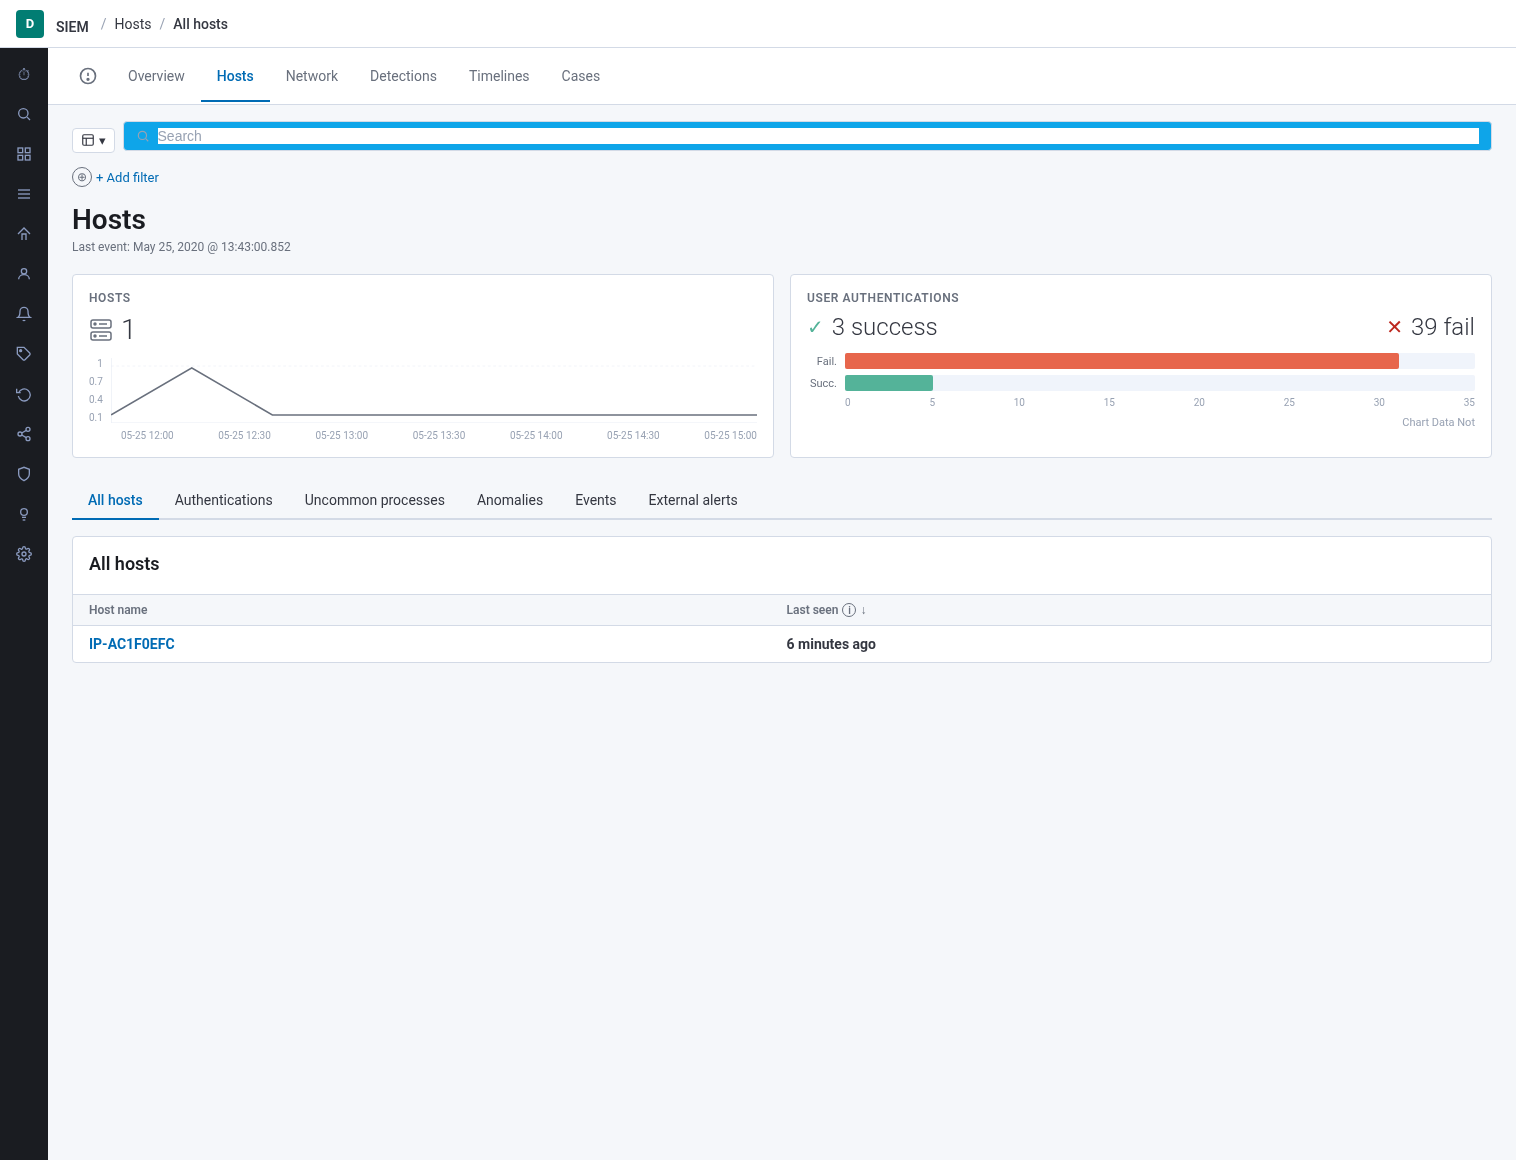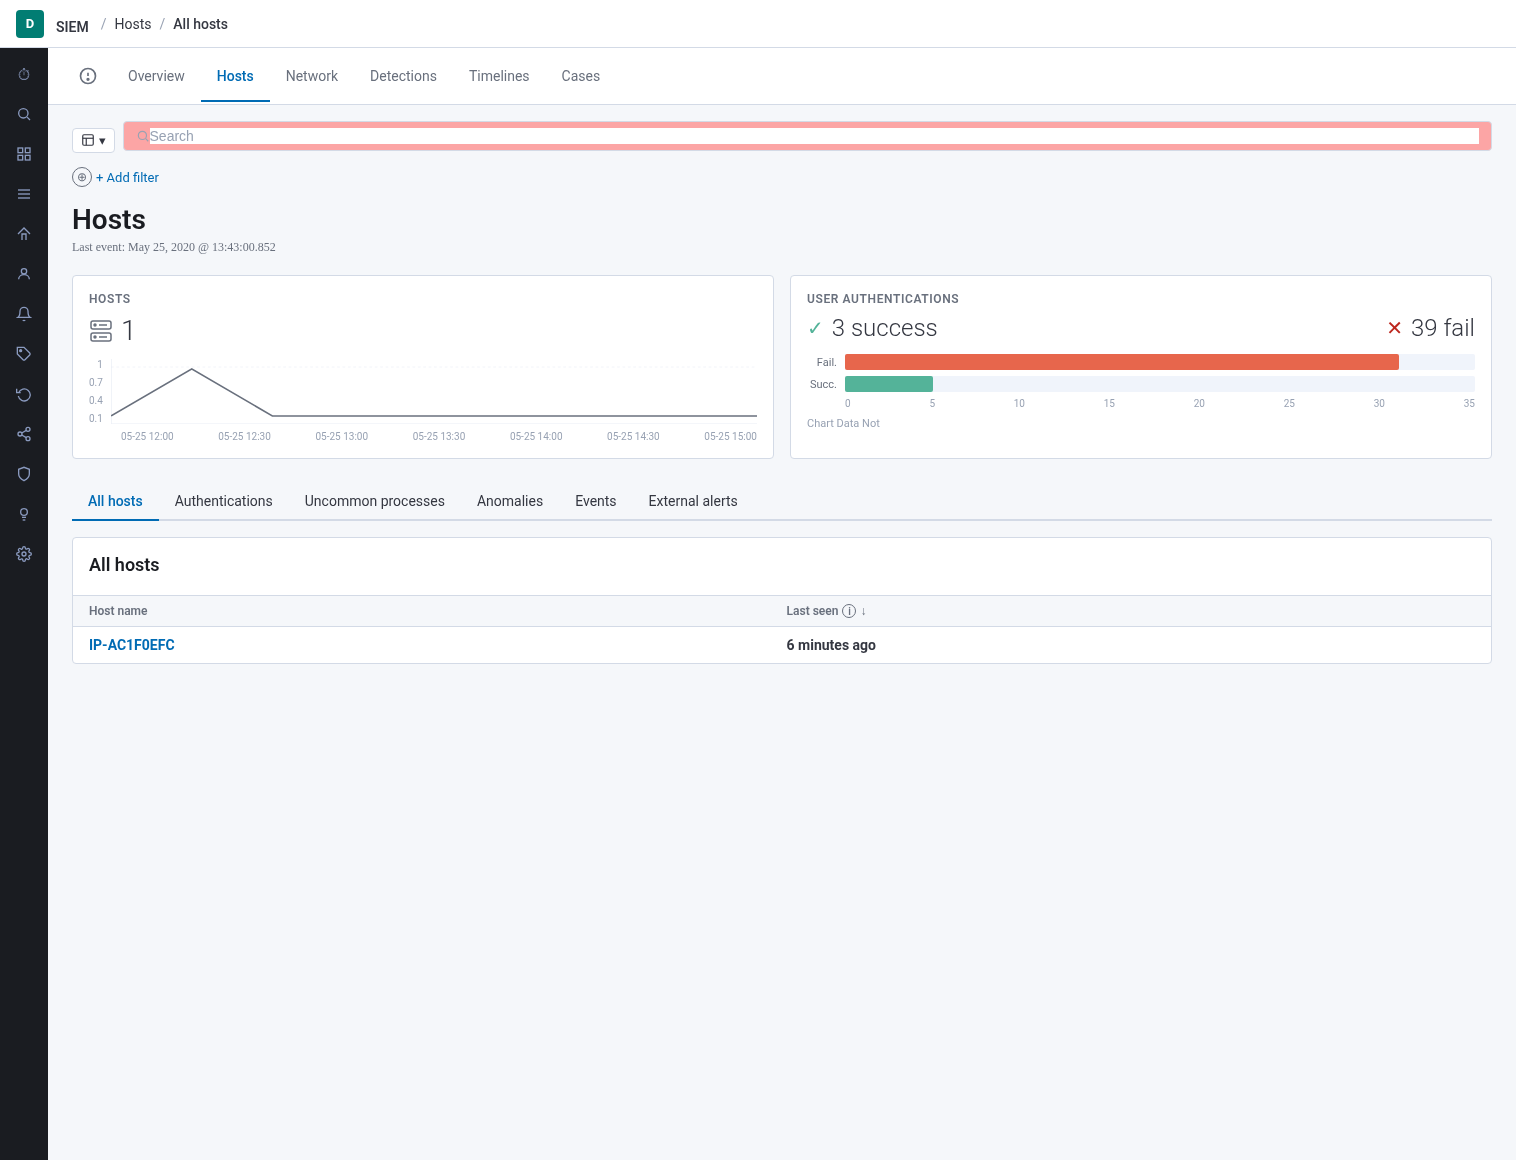--- a/index.html
+++ b/index.html
@@ -90,25 +90,25 @@
 
     
     .content {
       padding: 16px 24px 24px;
     }
 
     
     .search-bar {
       display: flex;
       align-items: center;
-      background: #fca5a5;
+      background: #0ea5e9;
       border: 1px solid #d3dae6;
       border-radius: 4px;
       padding: 6px 12px;
-      gap: 0;
+      gap: 8px;
       margin-bottom: 8px;
     }
     .search-bar input {
       border: none; outline: none; flex: 1; font-size: 14px; color: #343741;
     }
     .search-bar input::placeholder { color: #98a2b3; }
     .field-selector {
       display: flex; align-items: center; gap: 4px;
       color: #343741; cursor: pointer; font-size: 13px;
       border: 1px solid #d3dae6; border-radius: 4px; padding: 4px 8px;
@@ -127,21 +127,20 @@
     .page-title {
       font-size: 28px;
       font-weight: 600;
       color: #1a1c21;
       margin-bottom: 4px;
     }
     .last-event {
       font-size: 12px;
       color: #69707d;
       margin-bottom: 20px;
-      font-family: Liberation Serif, serif;
     }
 
     
     .stats-row {
       display: flex;
       gap: 16px;
       margin-bottom: 24px;
     }
     .stat-card {
       background: #fff;
@@ -210,20 +209,21 @@
       display: flex;
       justify-content: space-between;
       font-size: 10px;
       color: #98a2b3;
       padding-left: 38px;
       margin-top: 4px;
     }
     .chart-not-available {
       font-size: 11px;
       color: #98a2b3;
+      text-align: right;
       margin-top: 8px;
     }
 
     
     .section-tabs {
       display: flex;
       border-bottom: 2px solid #d3dae6;
       margin-bottom: 16px;
       gap: 0;
     }

